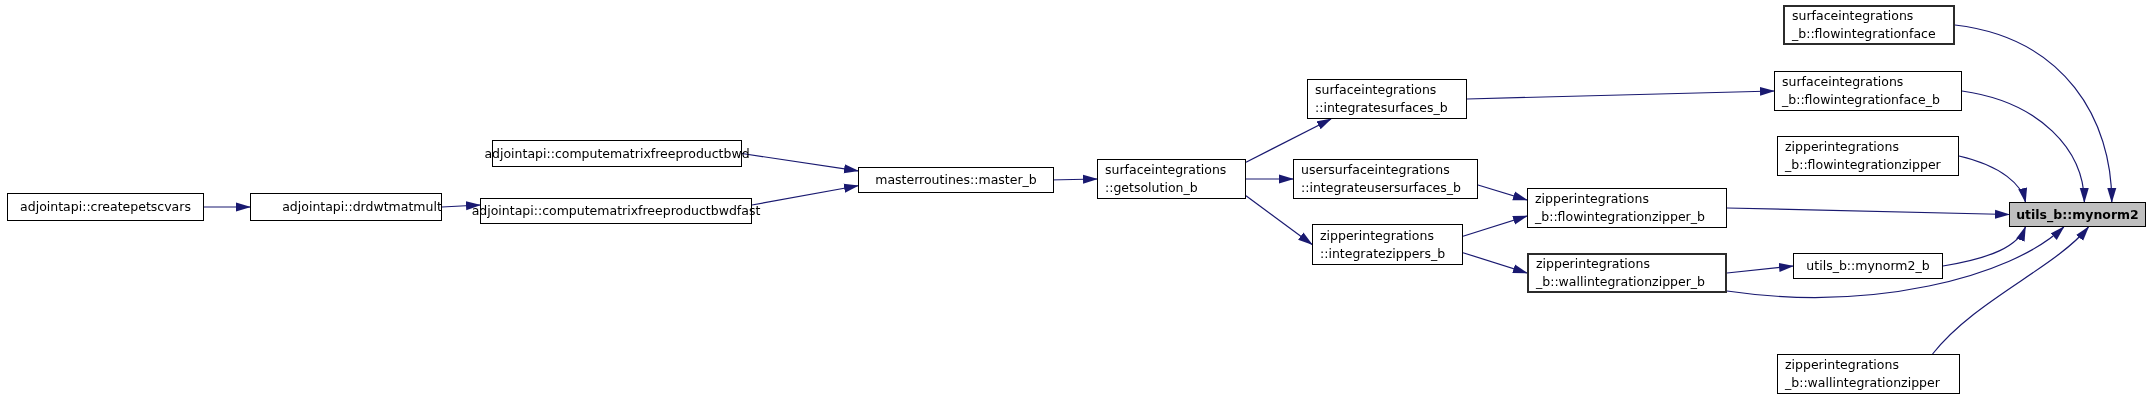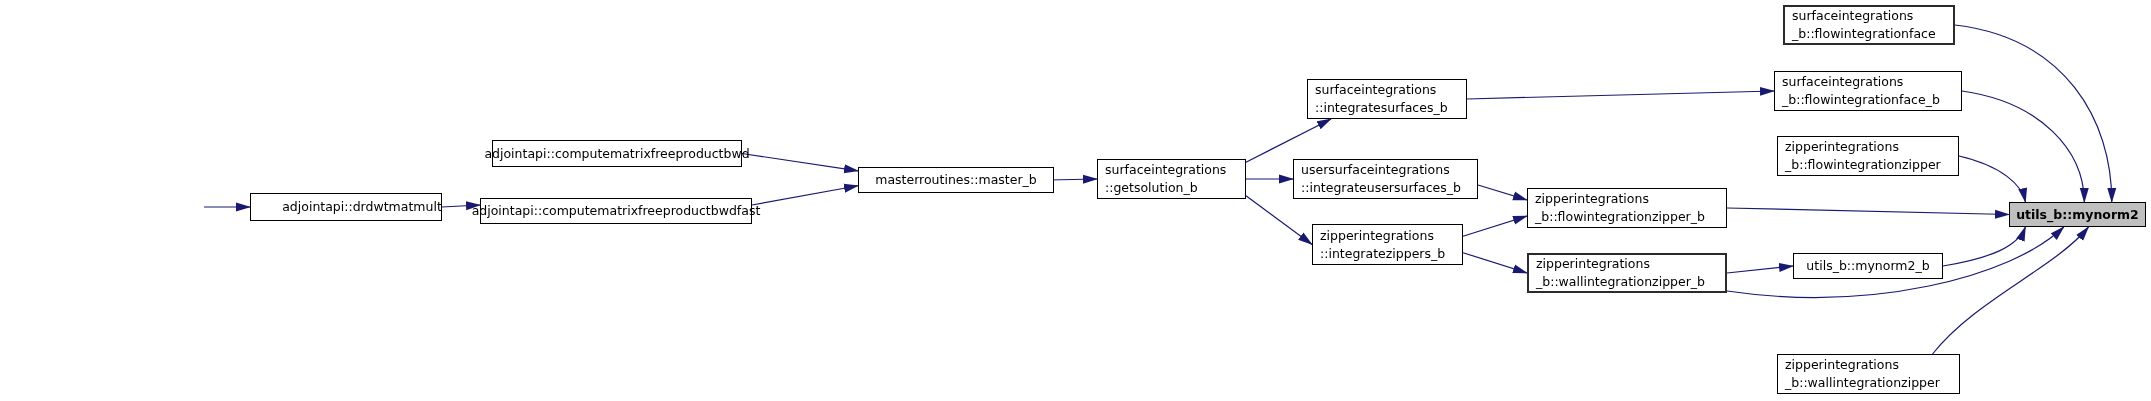--- a/index.html
+++ b/index.html
@@ -51,20 +51,23 @@
       <path d="M1463,252.7 L1527,273" class="edge" marker-end="url(#arrow)"></path>
       <path d="M1955,25 C2065,38 2112,120 2111.75,202" class="edge" marker-end="url(#arrow)"></path>
       <path d="M1962,91 C2040,102 2084,150 2084.35,202" class="edge" marker-end="url(#arrow)"></path>
       <path d="M1959,156 C2002,166 2022,185 2025.44,202" class="edge" marker-end="url(#arrow)"></path>
       <path d="M1727,208 L2009,214.5" class="edge" marker-end="url(#arrow)"></path>
       <path d="M1727,273 L1793,266" class="edge" marker-end="url(#arrow)"></path>
       <path d="M1943,266 C1992,258 2018,246 2025.44,227" class="edge" marker-end="url(#arrow)"></path>
       <path d="M1727,291 C1870,312 2010,278 2063.8,227" class="edge" marker-end="url(#arrow)"></path>
       <path d="M1932.55,354 C1975,300 2055,268 2088.46,227" class="edge" marker-end="url(#arrow)"></path>
     </svg>
+<div class="node single" style="left: 7px; top: 193px; width: 197px; height: 28px;">
+      <span class="line">adjointapi::createpetscvars</span>
+    </div>
     <div class="node single" style="left: 250px; top: 193px; width: 192px; height: 28px; padding-left: 32px;">
       <span class="line">adjointapi::drdwtmatmult</span>
     </div>
     <div class="node single" style="left: 492px; top: 140px; width: 250px; height: 27px; align-items: center;">
       <span class="line">adjointapi::computematrixfreeproductbwd</span>
     </div>
     <div class="node single" style="left: 480px; top: 192px; width: 272px; height: 26px; margin-top: 6px;">
       <span class="line">adjointapi::computematrixfreeproductbwdfast</span>
     </div>
     <div class="node single" style="left: 858px; top: 167px; width: 196px; height: 26px;">

